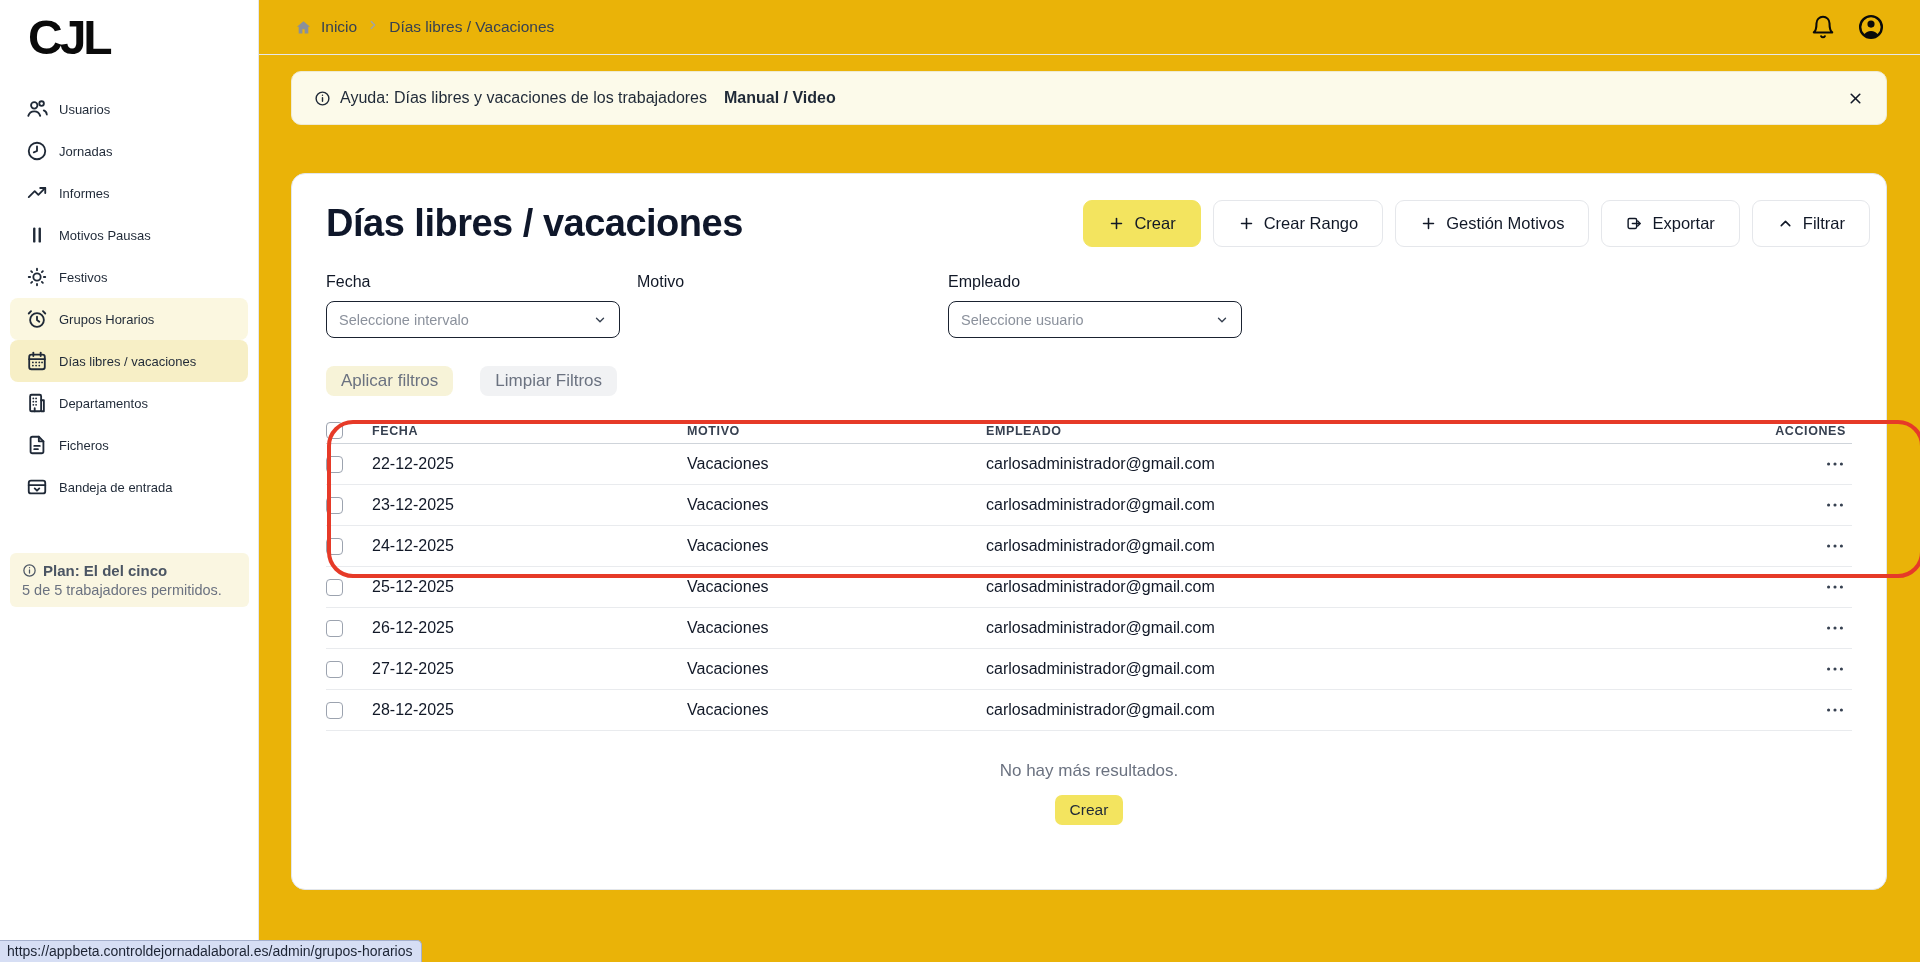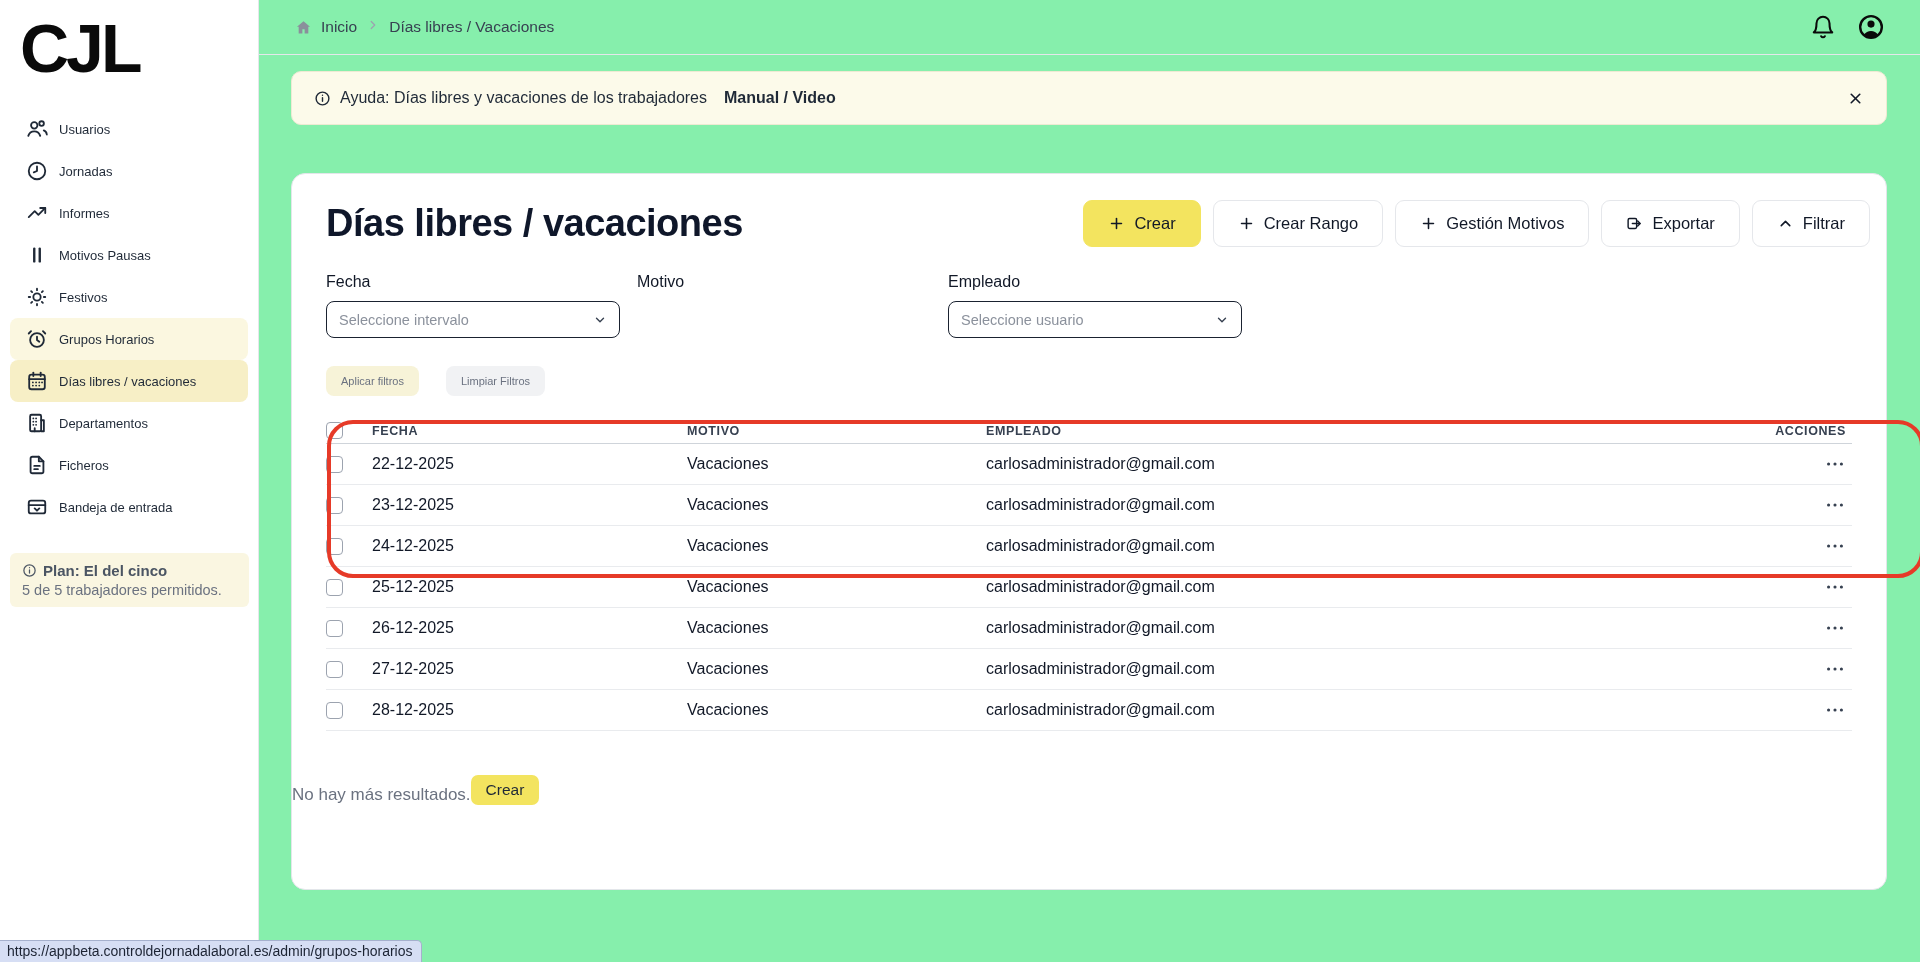--- a/index.html
+++ b/index.html
@@ -3,34 +3,34 @@
 <meta charset="utf-8">
 <style>
   * { margin:0; padding:0; box-sizing:border-box; }
   html,body { background:#fff; }
   .page {
     position:relative; width:1920px; height:962px; overflow:hidden;
     font-family:"Liberation Sans", sans-serif; color:#1f2937; background:#fff;
   }
   
   .sidebar { position:absolute; left:0; top:0; width:259px; height:962px; border-right:1px solid #e5e7eb; background:#fff; }
-  .logo { padding:14px 0 0 20px; font-size:68px; font-weight:900; letter-spacing:-3px; color:#0a0a0a; line-height:1; }
+  .logo { padding:14px 0 0 28px; font-size:48px; font-weight:900; letter-spacing:-3px; color:#0a0a0a; line-height:1; }
   .nav { margin-top:26px; }
   .nav-item { display:flex; align-items:center; gap:11px; height:42px; margin:0 10px; padding:0 16px; border-radius:8px; cursor:pointer; }
   .nav-item svg { width:22px; height:22px; flex:0 0 22px; color:#1f2937; }
   .nav-item span { font-size:13px; color:#1f2937; white-space:nowrap; }
   .nav-item.hover { background:#fbf7e0; }
   .nav-item.active { background:#f7efc6; }
   .plan-box { position:absolute; left:10px; top:553px; width:239px; background:#faf6e1; border-radius:6px; padding:9px 12px; }
   .plan-title { display:flex; align-items:center; gap:6px; font-size:15px; font-weight:700; color:#4b5563; }
   .plan-title svg { width:15px; height:15px; color:#4b5563; }
   .plan-sub { margin-top:3px; font-size:14.5px; color:#6b7280; }
   .status-url { position:absolute; left:0; bottom:0; background:#d6def4; border:1px solid #a5b0cd; border-left:none; border-bottom:none; border-radius:0 5px 0 0; padding:2px 9px 3px 7px; font-size:14px; color:#1c2333; z-index:20; }
   
-  .main { position:absolute; left:259px; top:0; right:0; bottom:0; background:#86efac; }
+  .main { position:absolute; left:259px; top:0; right:0; bottom:0; background:#eab308; }
   .topbar { height:55px; border-bottom:1px solid #e5e7eb; display:flex; align-items:center; padding:0 36px 0 36px; }
   .breadcrumb { display:flex; align-items:center; gap:9px; font-size:15.5px; color:#374151; }
   .breadcrumb svg { width:17px; height:17px; color:#8a909b; }
   .crumb-sep svg { width:14px; height:14px; color:#9ca3af; }
   .topbar-spacer { flex:1; }
   .topbar-icons { display:flex; align-items:center; gap:22px; }
   .topbar-icons svg { width:26px; height:26px; color:#0a0a0a; cursor:pointer; }
   
   .banner { margin:16px 33px 0 32px; height:54px; background:#fcfaea; border:1px solid #eeead3; border-radius:10px; display:flex; align-items:center; padding:12px 22px; }
   .banner-left { display:flex; align-items:center; gap:9px; font-size:16px; color:#1f2937; }
@@ -51,36 +51,36 @@
   
   .filter-annotation { position:absolute; left:35px; top:246px; width:1597px; height:158px; border:4px solid #e63a28; border-radius:26px; pointer-events:none; z-index:5; }
   
   .filters { display:flex; gap:17px; padding:26px 34px 0; }
   .filter-col { width:294px; }
   .filter-label { font-size:16px; color:#111827; }
   .select { margin-top:10px; height:37px; border:1px solid #1a2230; border-radius:8px; display:flex; align-items:center; padding:0 12px; cursor:pointer; background:#fff; }
   .select-placeholder { flex:1; font-size:14.5px; color:#8b919c; }
   .select svg { width:14px; height:14px; color:#374151; }
   .filter-buttons { display:flex; gap:27px; padding:28px 34px 0; }
-  .chip-btn { height:30px; display:flex; align-items:center; padding:0 15px; border-radius:8px; font-size:11px; color:#6b7280; cursor:pointer; border:none; }
+  .chip-btn { height:30px; display:flex; align-items:center; padding:0 15px; border-radius:8px; font-size:17px; color:#6b7280; cursor:pointer; border:none; }
   .chip-btn.apply { background:#f7f3d8; }
   .chip-btn.clear { background:#f1f2f4; }
   
   .table { margin-top:22px; padding:0 34px; }
   .trow { display:grid; grid-template-columns:46px 315px 299px 1fr 110px; align-items:center; }
   .thead { height:26px; border-bottom:1px solid #cfd4da; }
   .th { font-size:12.5px; font-weight:700; letter-spacing:0.6px; color:#374151; }
   .th.right, .cell.right { text-align:right; padding-right:6px; }
   .row { height:41px; border-bottom:1px solid #e9ebee; }
   .cell { font-size:16px; color:#111827; }
   .checkbox { width:17px; height:17px; border:1.6px solid #9ca3af; border-radius:4px; background:#fff; cursor:pointer; }
   .dots { display:flex; justify-content:flex-end; padding-right:6px; }
   .dots svg { width:22px; height:22px; color:#374151; cursor:pointer; }
   
-  .tfoot { display:flex; flex-direction:row; align-items:flex-end; padding-top:30px; }
+  .tfoot { display:flex; flex-direction:column; align-items:center; padding-top:30px; }
   .no-more { font-size:17px; color:#6b7280; }
   .crear-small { margin-top:14px; background:#f3e45f; border:none; border-radius:7px; padding:6px 15px; font-size:15.5px; color:#1f2937; cursor:pointer; font-family:inherit; }
 </style>
 </head>
 <body>
 
 <div class="page">
 
   <aside class="sidebar">
     <div class="logo">CJL</div>

